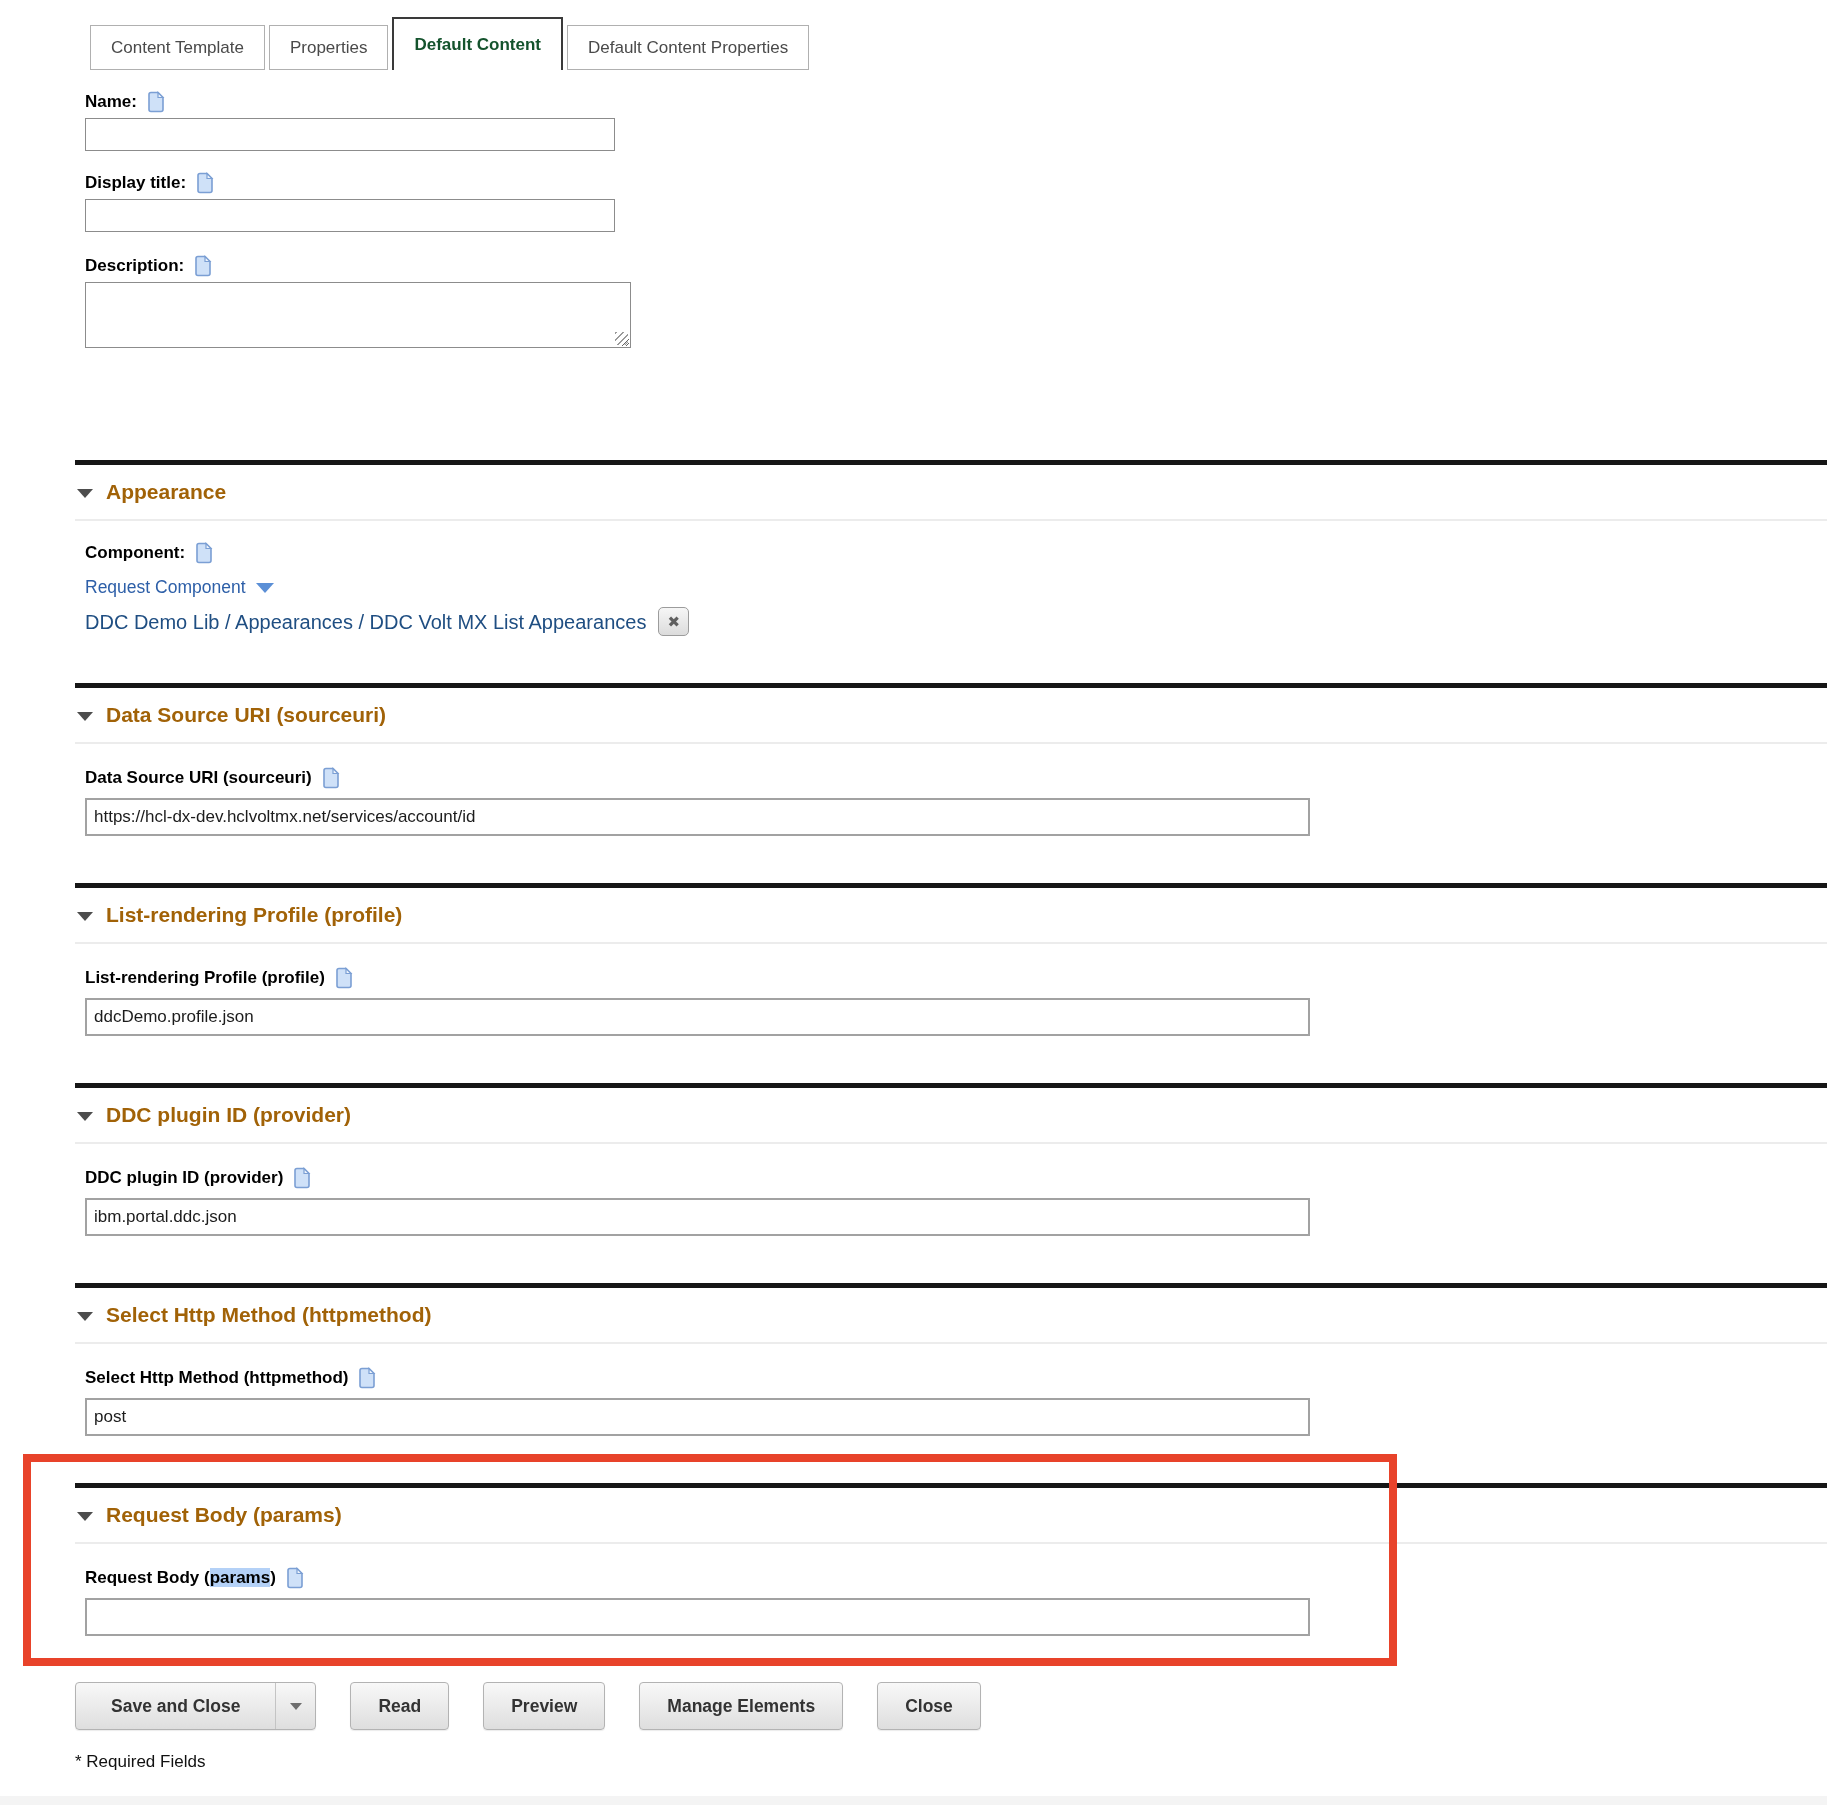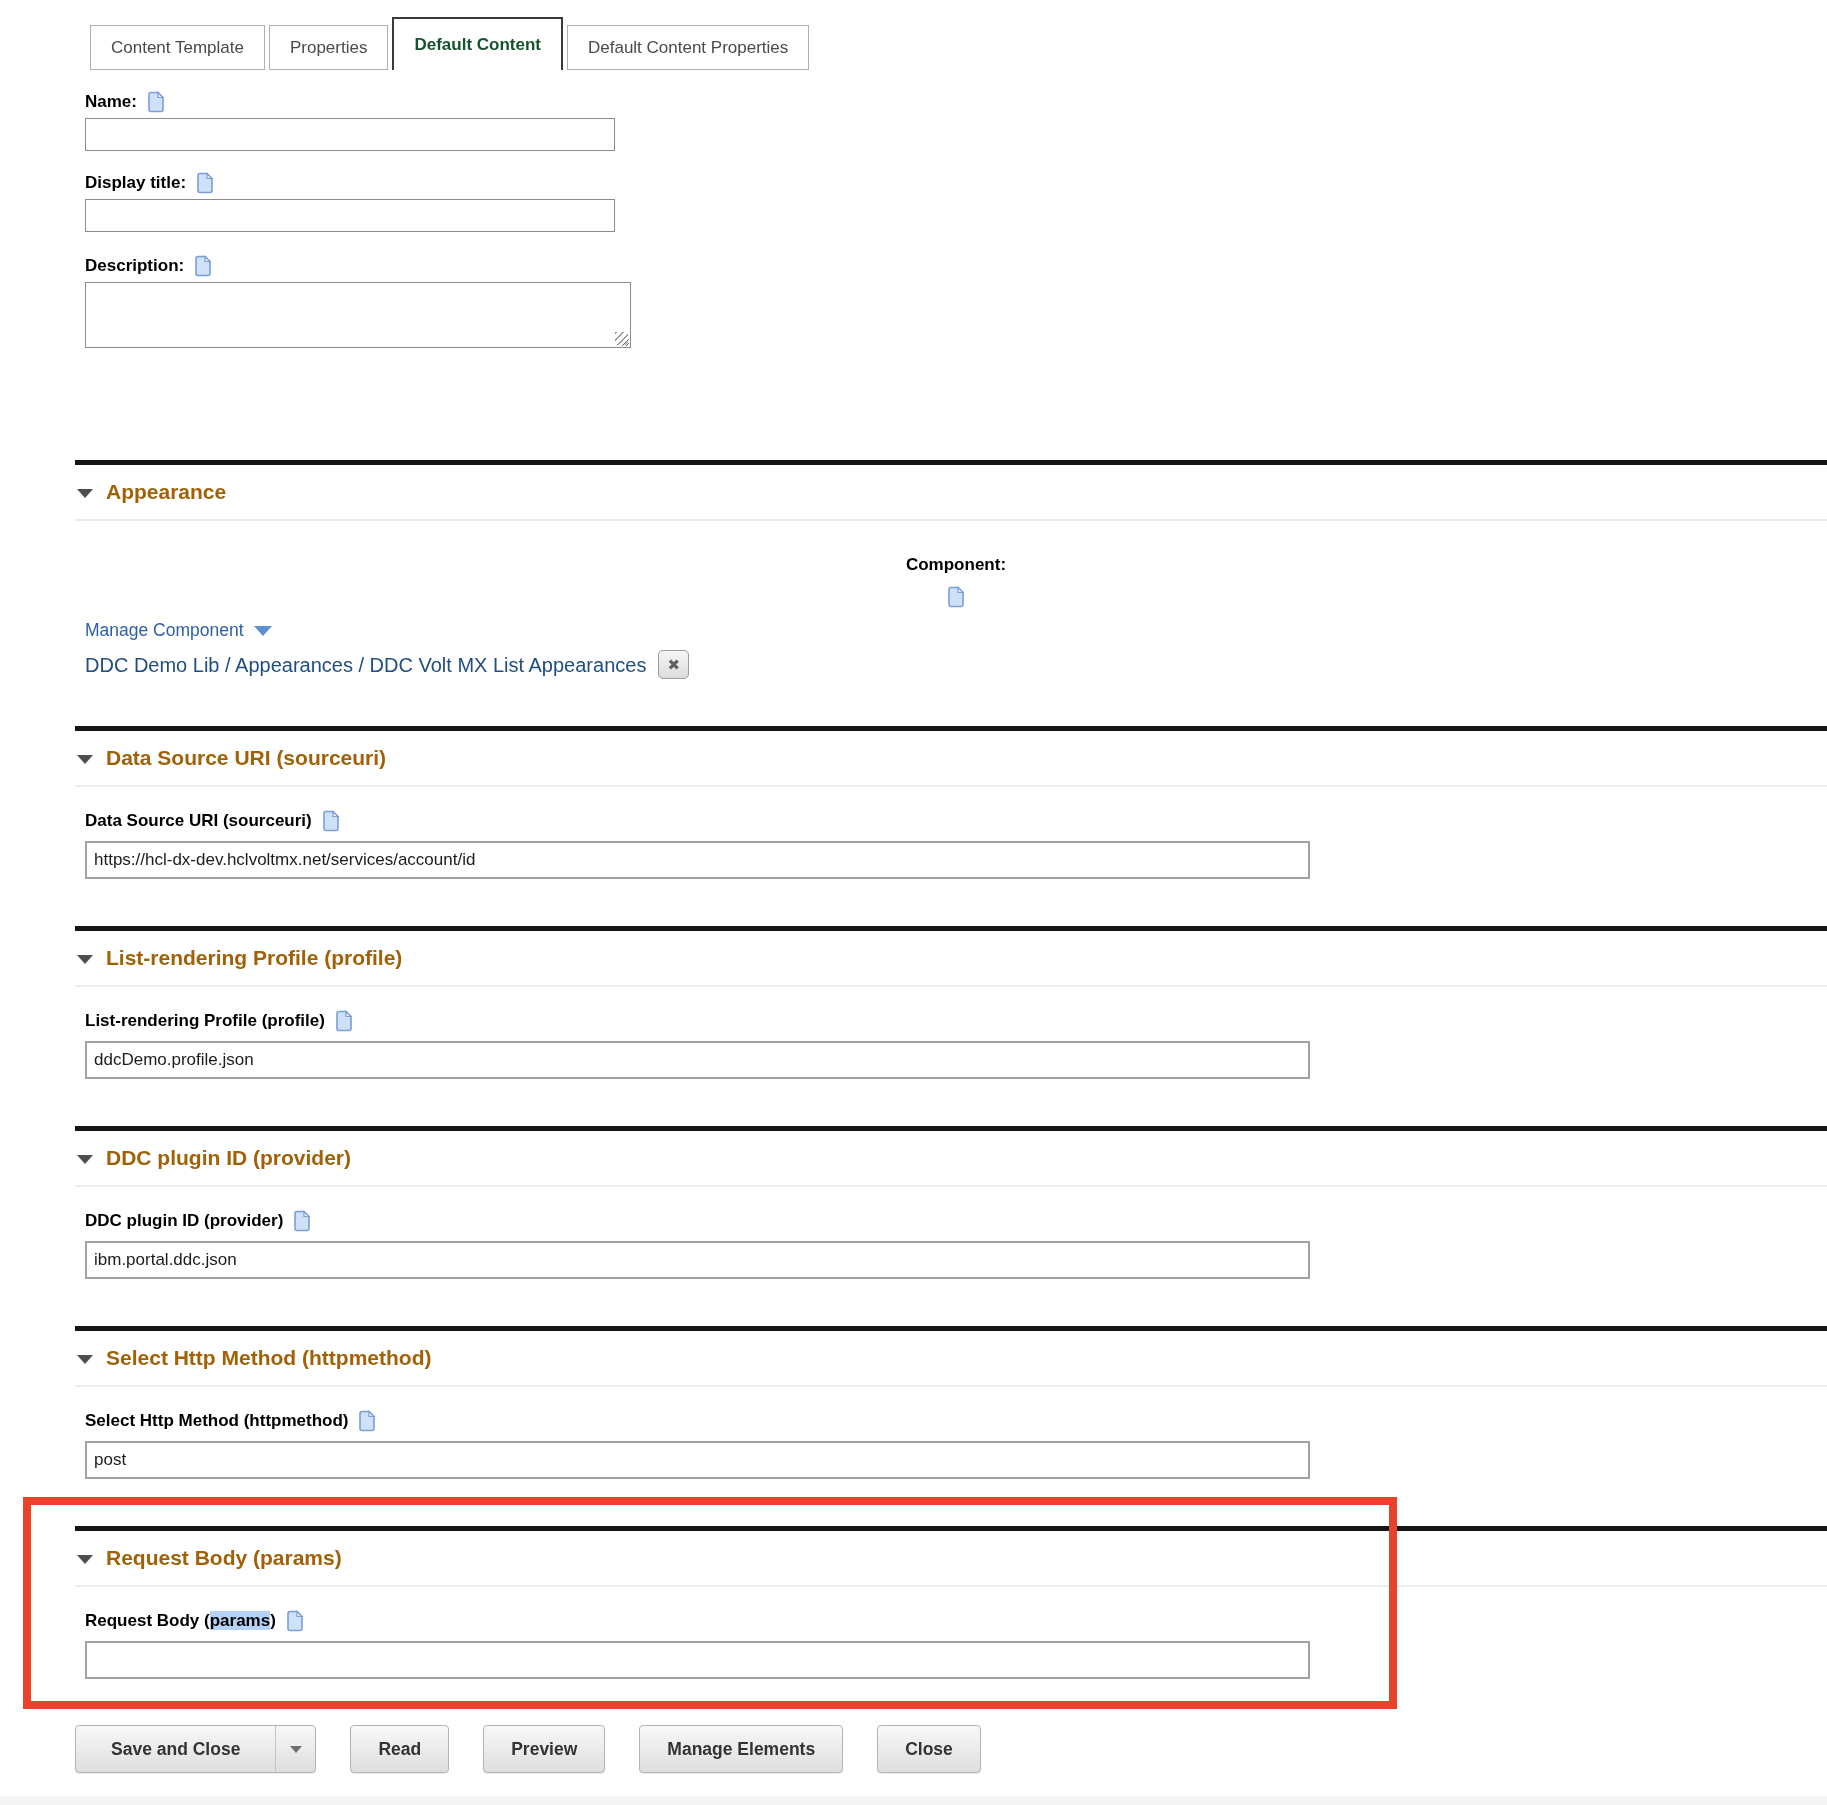--- a/index.html
+++ b/index.html
@@ -64,21 +64,21 @@
   .section-sep { margin-top:14px; height:2px; background:#ececec; width:100%; }
   .section-body { margin-left:10px; }
   .section-field-label { margin-top:22px; }
   .input-wide {
     display:block; margin-top:8px; width:1225px; height:38px;
     border:2px solid #a2a2a2; font-size:17px; padding:0 7px; color:#1c1c1c;
     font-family:"Liberation Sans",sans-serif; background:#fff;
   }
 
   
-  .component-label { margin-top:32px;flex-direction:column; }
+  .component-label { margin-top:20px; }
   .link-row { margin-top:10px; display:flex; align-items:center; gap:10px; }
   .link { font-size:17.5px; color:#2d5fa8; text-decoration:none; cursor:pointer; line-height:24px; }
   .link-tri {
     width:0; height:0; border-left:9px solid transparent;
     border-right:9px solid transparent; border-top:10px solid #5b8fd6;
     margin-top:2px; display:inline-block;
   }
   .breadcrumb-row { margin-top:8px; display:flex; align-items:center; gap:12px; }
   .link.dark { color:#1f4e82; font-size:20px; }
   .x-button {
@@ -191,21 +191,21 @@
       <div class="field-label component-label">
         <span>Component:</span>
         <span class="doc-icon">
           <svg width="20" height="22" viewBox="0 0 20 22">
             <path d="M3 3.5 Q3 1.5 5 1.5 H12 L17 6.5 V18.5 Q17 20.5 15 20.5 H5 Q3 20.5 3 18.5 Z" fill="#cfe1f8" stroke="#7b9fd4" stroke-width="1.6"></path>
             <path d="M12 1.5 L12 6.5 L17 6.5 Z" fill="#eef4fc" stroke="#7b9fd4" stroke-width="1.2"></path>
           </svg>
         </span>
       </div>
       <div class="link-row">
-        <a class="link">Manage Component</a>
+        <a class="link">Request Component</a>
         <span class="link-tri"></span>
       </div>
       <div class="breadcrumb-row">
         <a class="link dark">DDC Demo Lib / Appearances / DDC Volt MX List Appearances</a>
         <span class="x-button">✖</span>
       </div>
     </div>
   </div>
 
   <div class="section">

